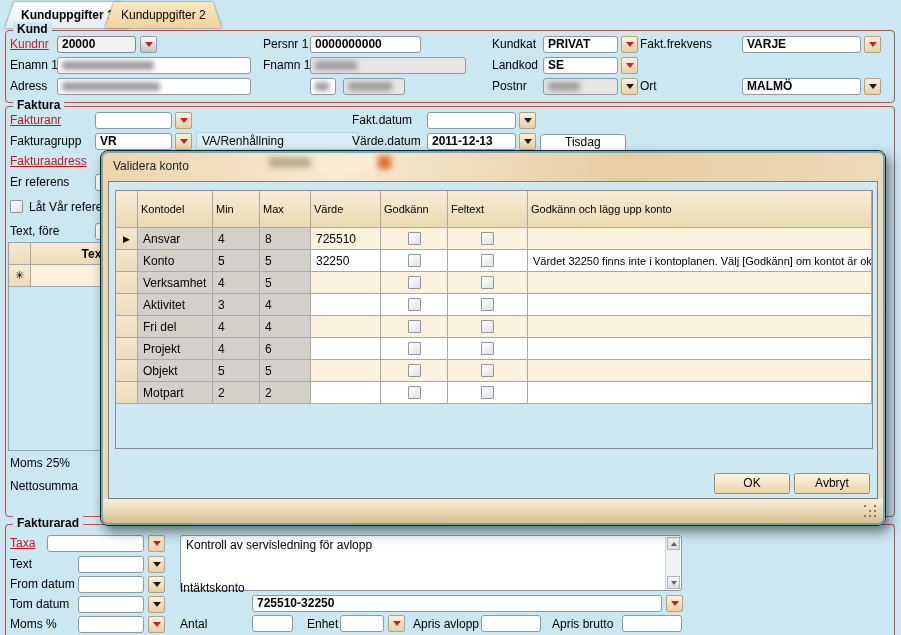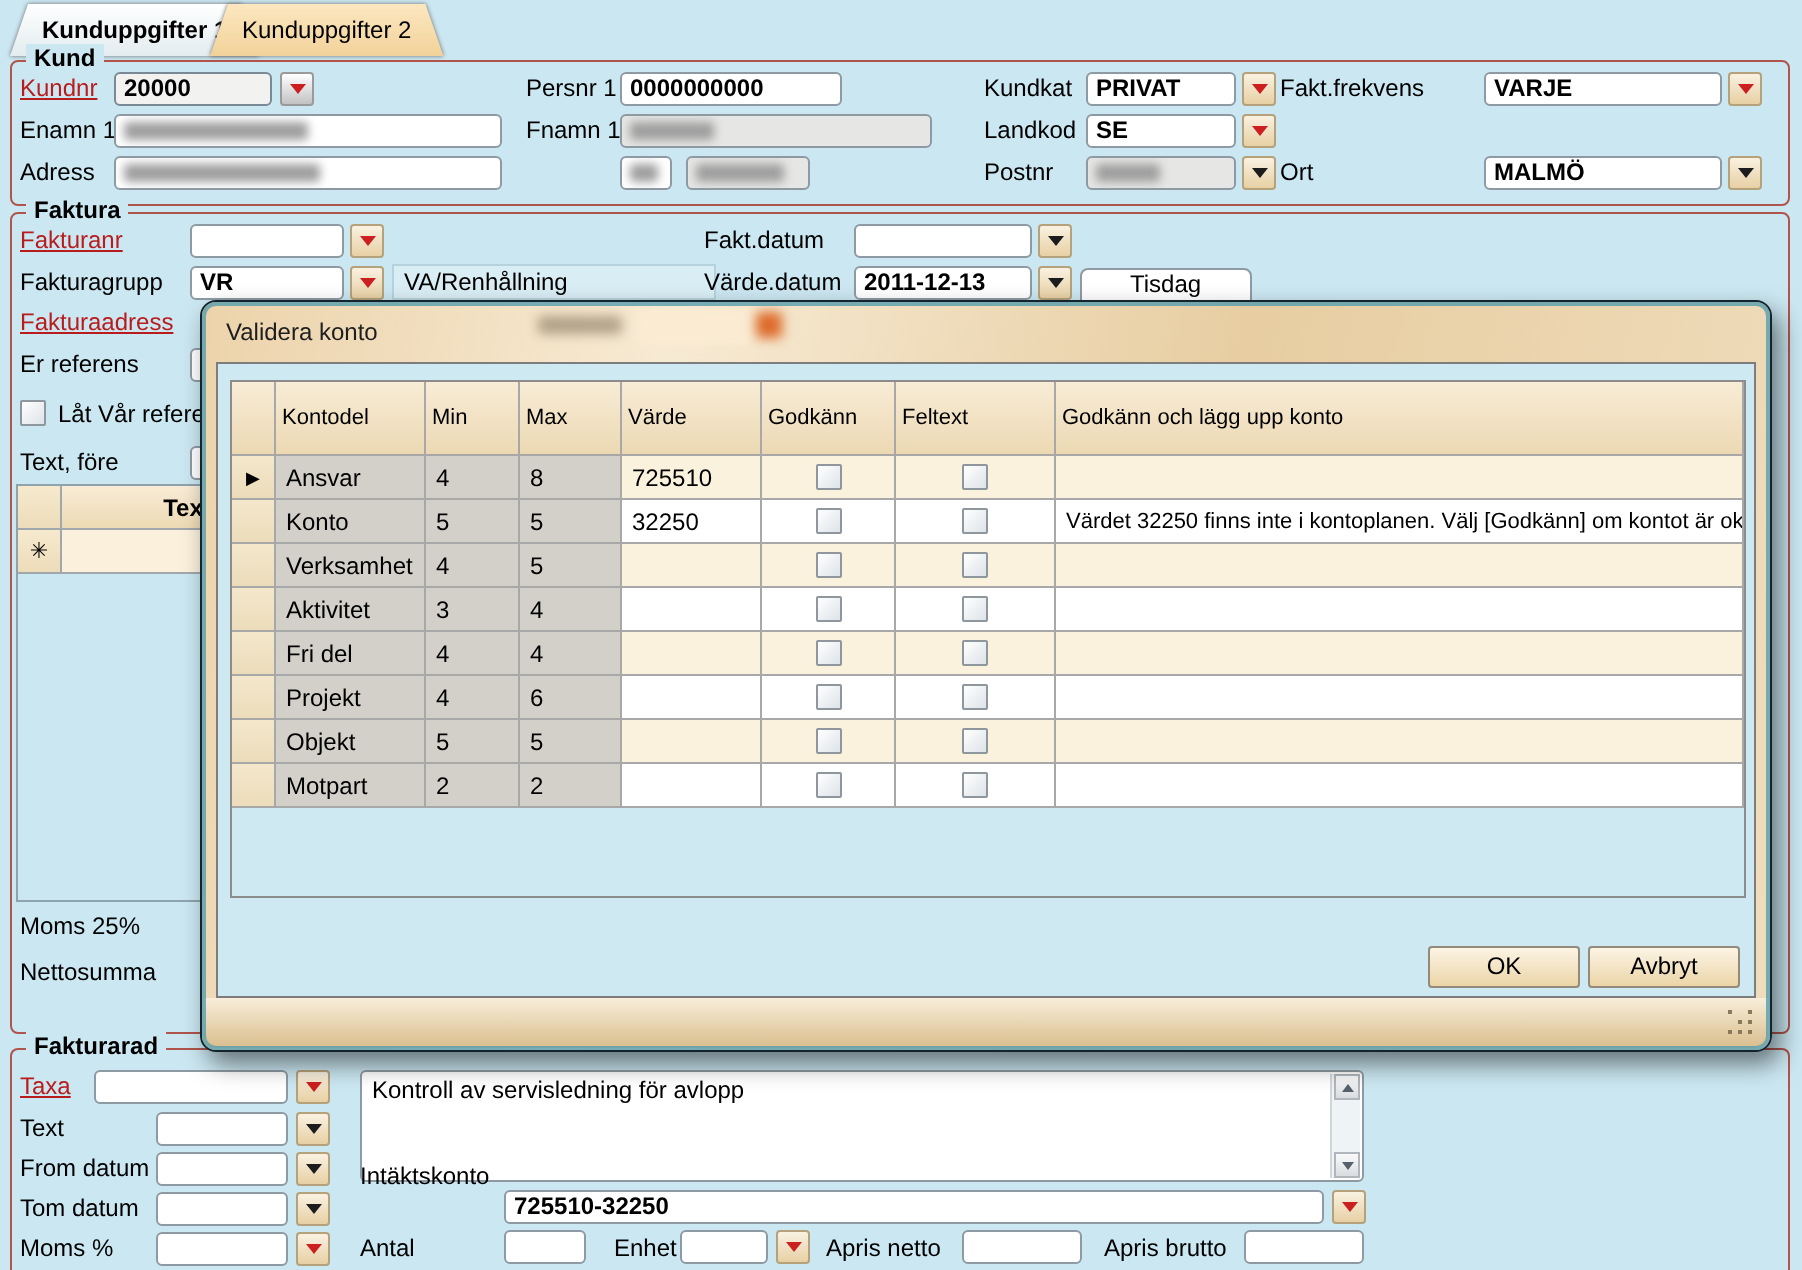--- a/index.html
+++ b/index.html
@@ -274,21 +274,21 @@
     <span class="ar"></span>
   </div>
 
 <span class="lbl" style="left:180px; top:616px;">Antal</span>
 <div class="field" style="left:252px; top:615px; width:41px;"></div>
 <span class="lbl" style="left:307px; top:616px;">Enhet</span>
 <div class="field" style="left:340px; top:615px; width:44px;"></div>
 <div class="dd" style="left:388px; top:615px;">
     <span class="ar"></span>
   </div>
-<span class="lbl" style="left:413px; top:616px;">Apris netto</span>
+<span class="lbl" style="left:413px; top:616px;">Apris avlopp</span>
 <div class="field" style="left:481px; top:615px; width:60px;"></div>
 <span class="lbl" style="left:552px; top:616px;">Apris brutto</span>
 <div class="field" style="left:622px; top:615px; width:60px;"></div>
 
 <div class="dlg">
   <div class="dlg-title">
     <span>Validera konto</span>
     <div class="blob" style="left:168px; top:7px; width:42px; height:9px; background:#8d7d66; filter:blur(3px); opacity:.65;"></div>
     <div class="blob" style="left:218px; top:4px; width:58px; height:17px; background:#fcecd4; filter:blur(2px); opacity:.9;"></div>
     <div class="blob" style="left:277px; top:5px; width:13px; height:13px; background:#dd6a2a; filter:blur(3px);"></div>

